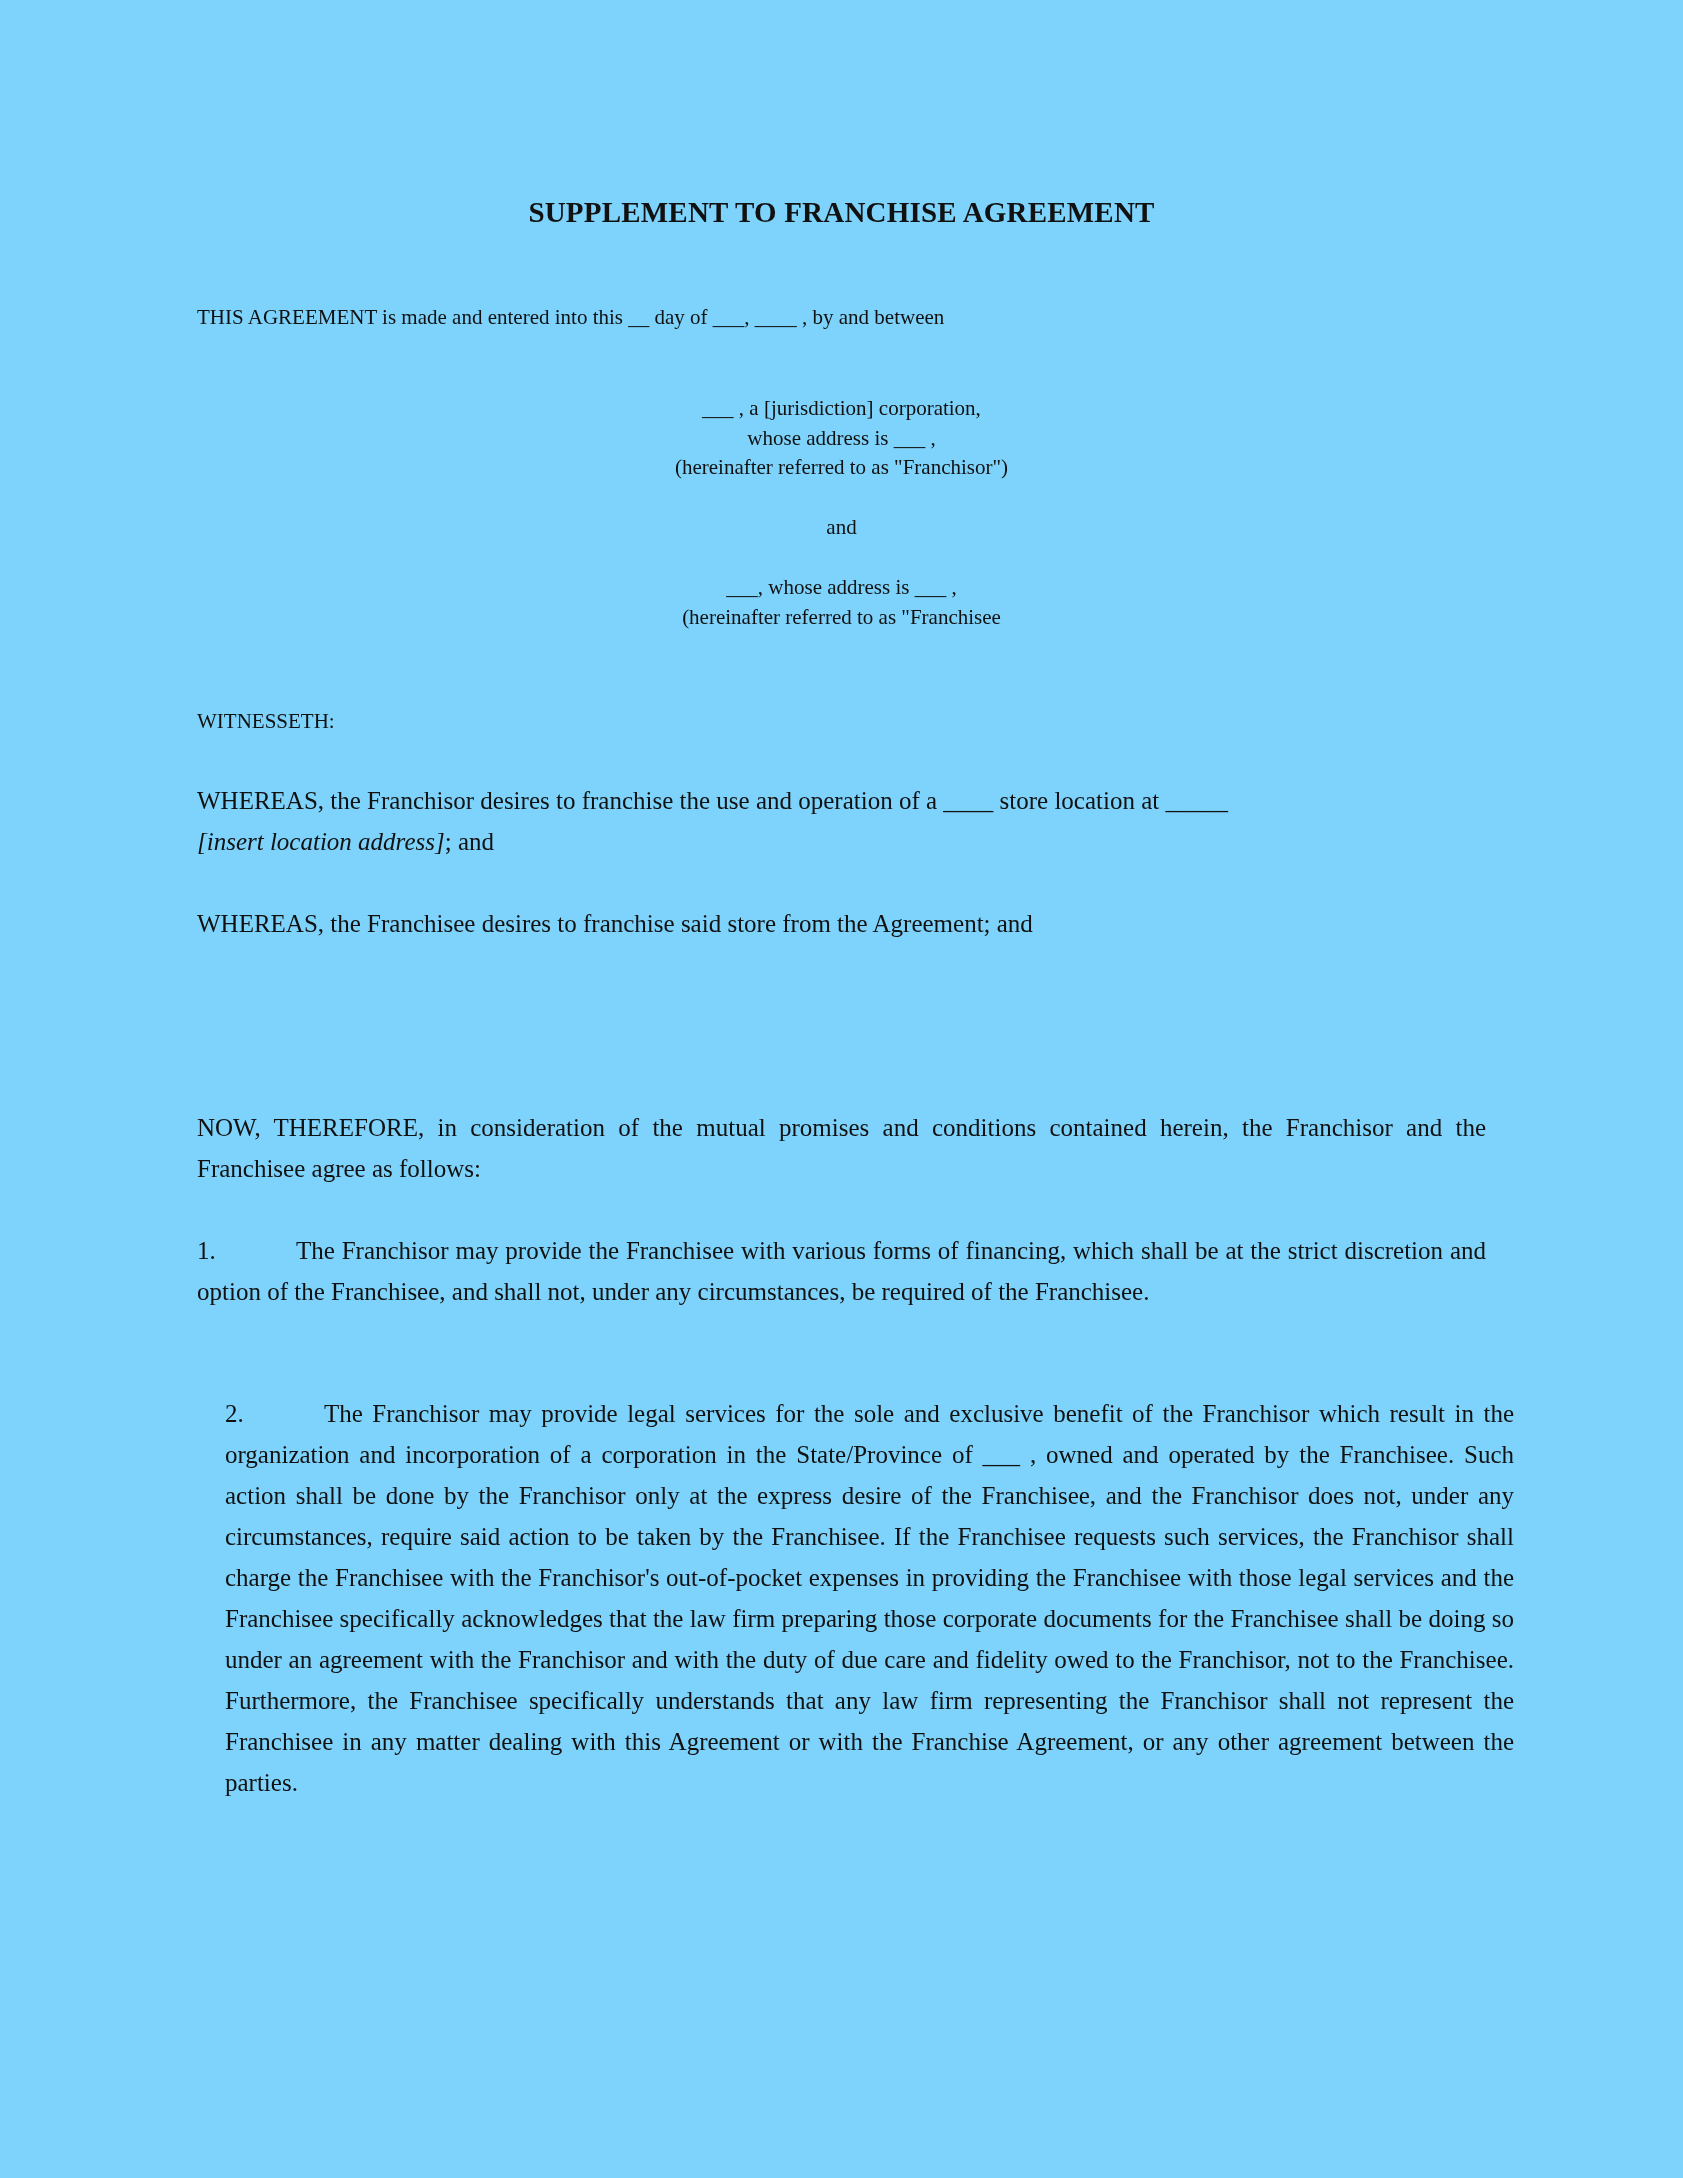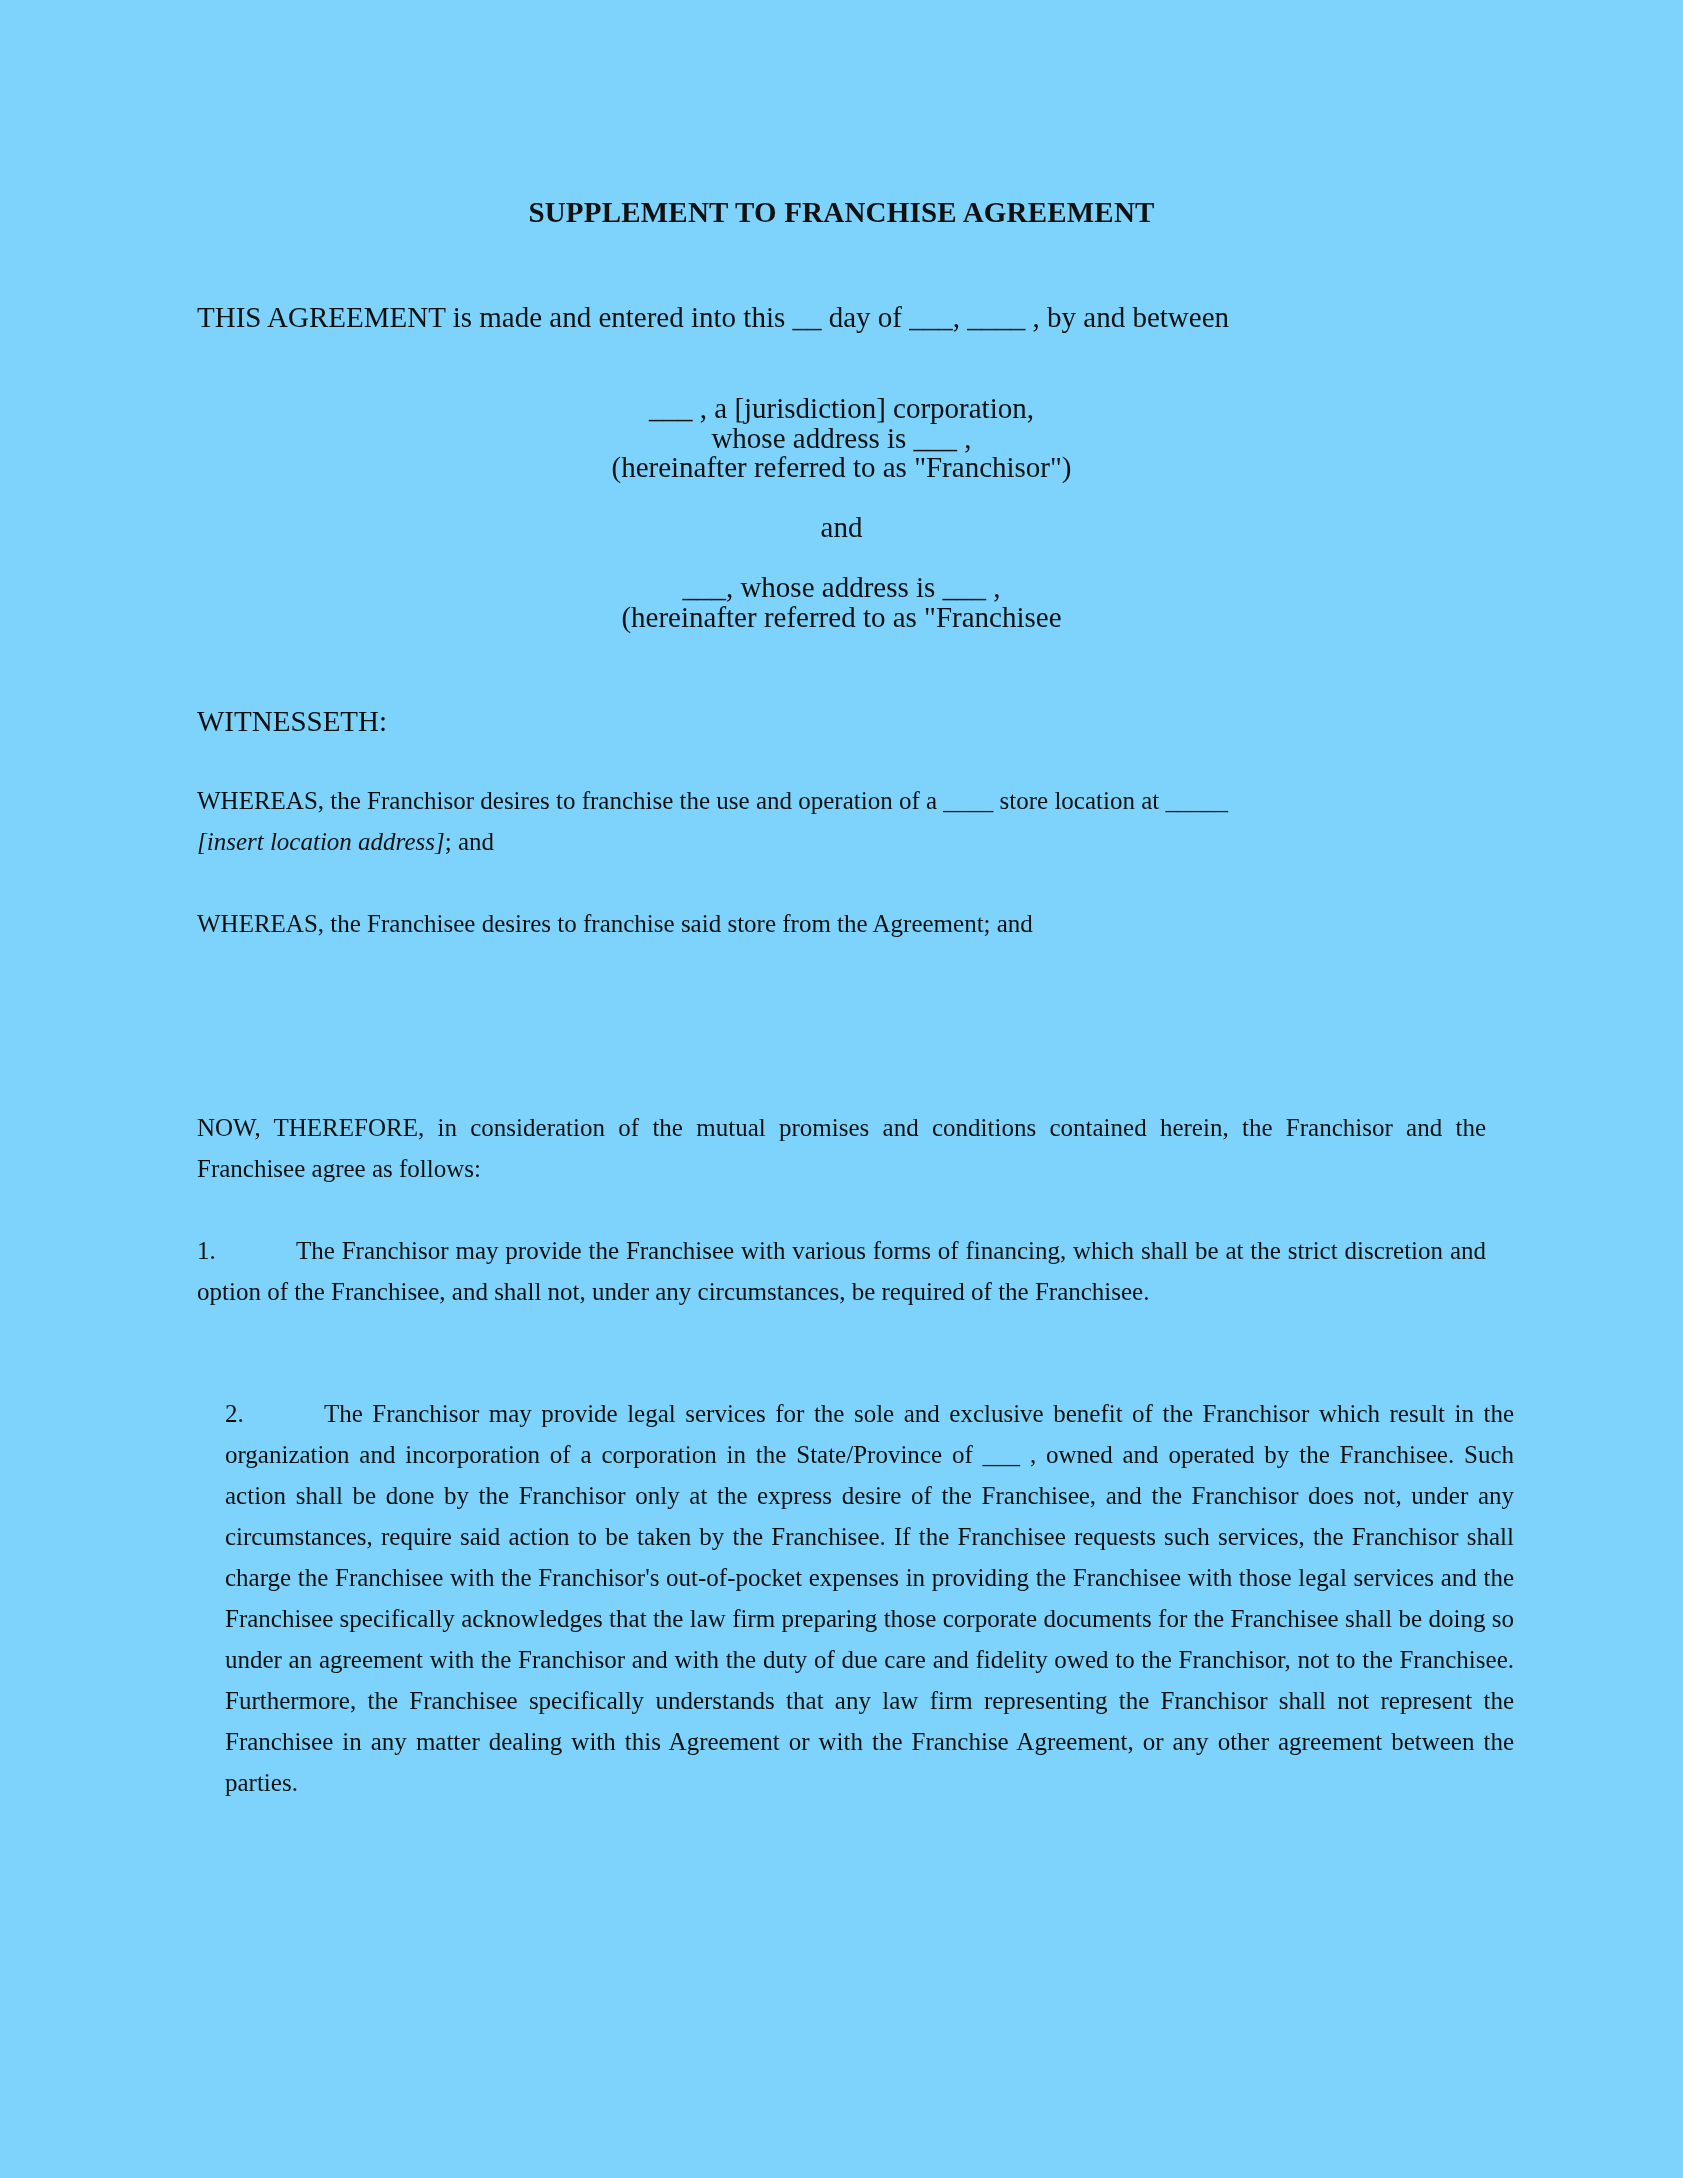--- a/index.html
+++ b/index.html
@@ -1,21 +1,21 @@
 <!DOCTYPE html>
 <html><head>
 <meta charset="utf-8">
 <style>
   html, body { margin: 0; padding: 0; background: #ffffff; }
   body { width: 1683px; height: 2178px; position: relative; overflow: hidden;
          font-family: "Liberation Serif", "DejaVu Serif", serif; color: #111; }
   .page { position: absolute; left: 0; top: 0; width: 1683px; height: 2178px; background: #7dd3fc; }
   .title { position: absolute; top: 196px; left: 0; width: 1683px; text-align: center;
            font-weight: bold; font-size: 29px; letter-spacing: 0.2px; }
-  .line { position: absolute; font-size: 29px; line-height: 41px; white-space: nowrap; }
+  .line { position: absolute; font-size: 21px; line-height: 41px; white-space: nowrap; }
   .center { left: 0; width: 1683px; text-align: center; }
   .block { position: absolute; left: 197px; width: 1289px; font-size: 25px; line-height: 41px;
            text-align: justify; }
   .block .num { display: inline-block; width: 99px; }
   .ital { font-style: italic; }
 </style>
 </head>
 <body>
 
 <div class="page">

